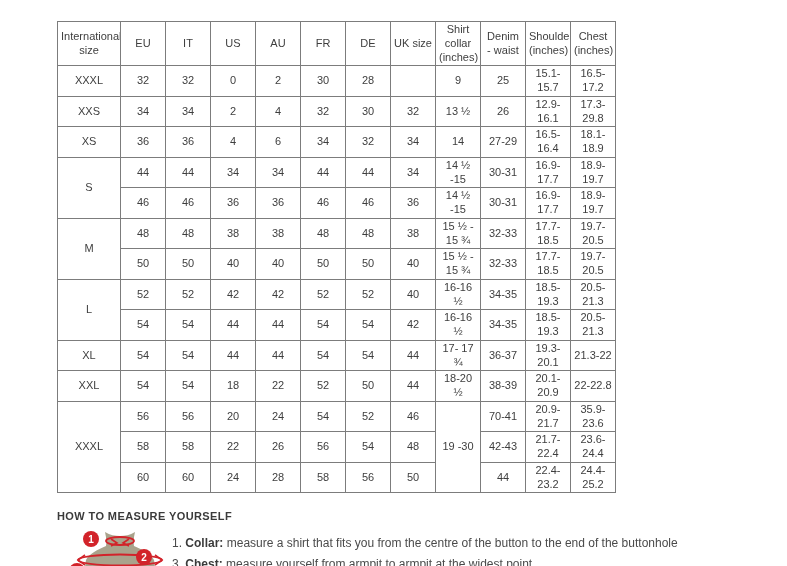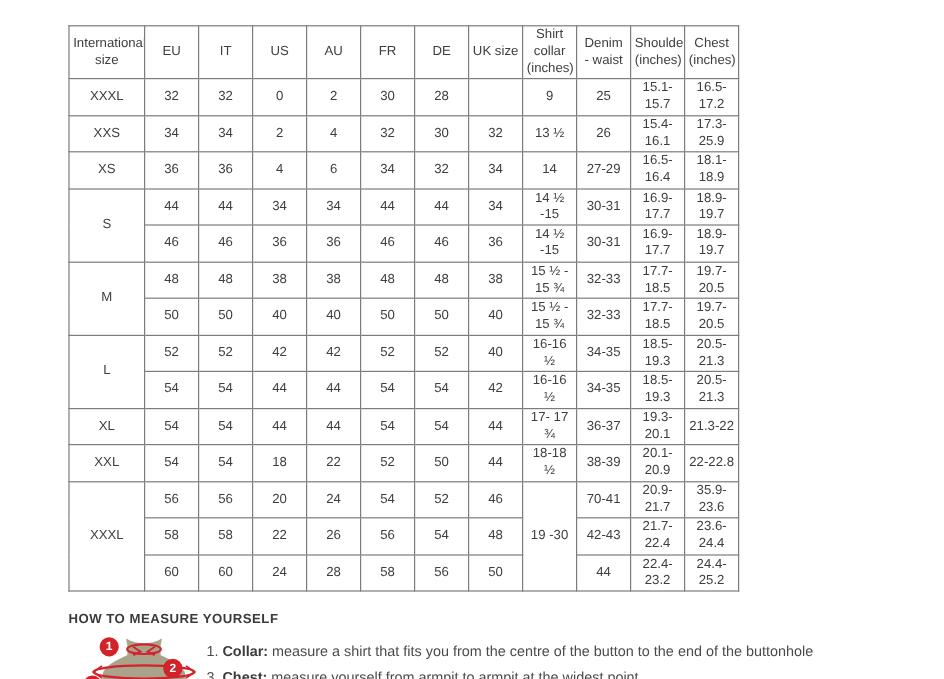--- a/index.html
+++ b/index.html
@@ -98,22 +98,22 @@
         <td>XXS</td>
         <td>34</td>
         <td>34</td>
         <td>2</td>
         <td>4</td>
         <td>32</td>
         <td>30</td>
         <td>32</td>
         <td>13 ½</td>
         <td>26</td>
-        <td>15.4-16.1</td>
-        <td>17.3-25.9</td>
+        <td>12.9-16.1</td>
+        <td>17.3-29.8</td>
       </tr>
       <tr>
         <td>XS</td>
         <td>36</td>
         <td>36</td>
         <td>4</td>
         <td>6</td>
         <td>34</td>
         <td>32</td>
         <td>34</td>
@@ -219,21 +219,21 @@
       </tr>
       <tr>
         <td>XXL</td>
         <td>54</td>
         <td>54</td>
         <td>18</td>
         <td>22</td>
         <td>52</td>
         <td>50</td>
         <td>44</td>
-        <td>18-18 ½</td>
+        <td>18-20 ½</td>
         <td>38-39</td>
         <td>20.1-20.9</td>
         <td>22-22.8</td>
       </tr>
       <tr>
         <td rowspan="3">XXXL</td>
         <td>56</td>
         <td>56</td>
         <td>20</td>
         <td>24</td>

